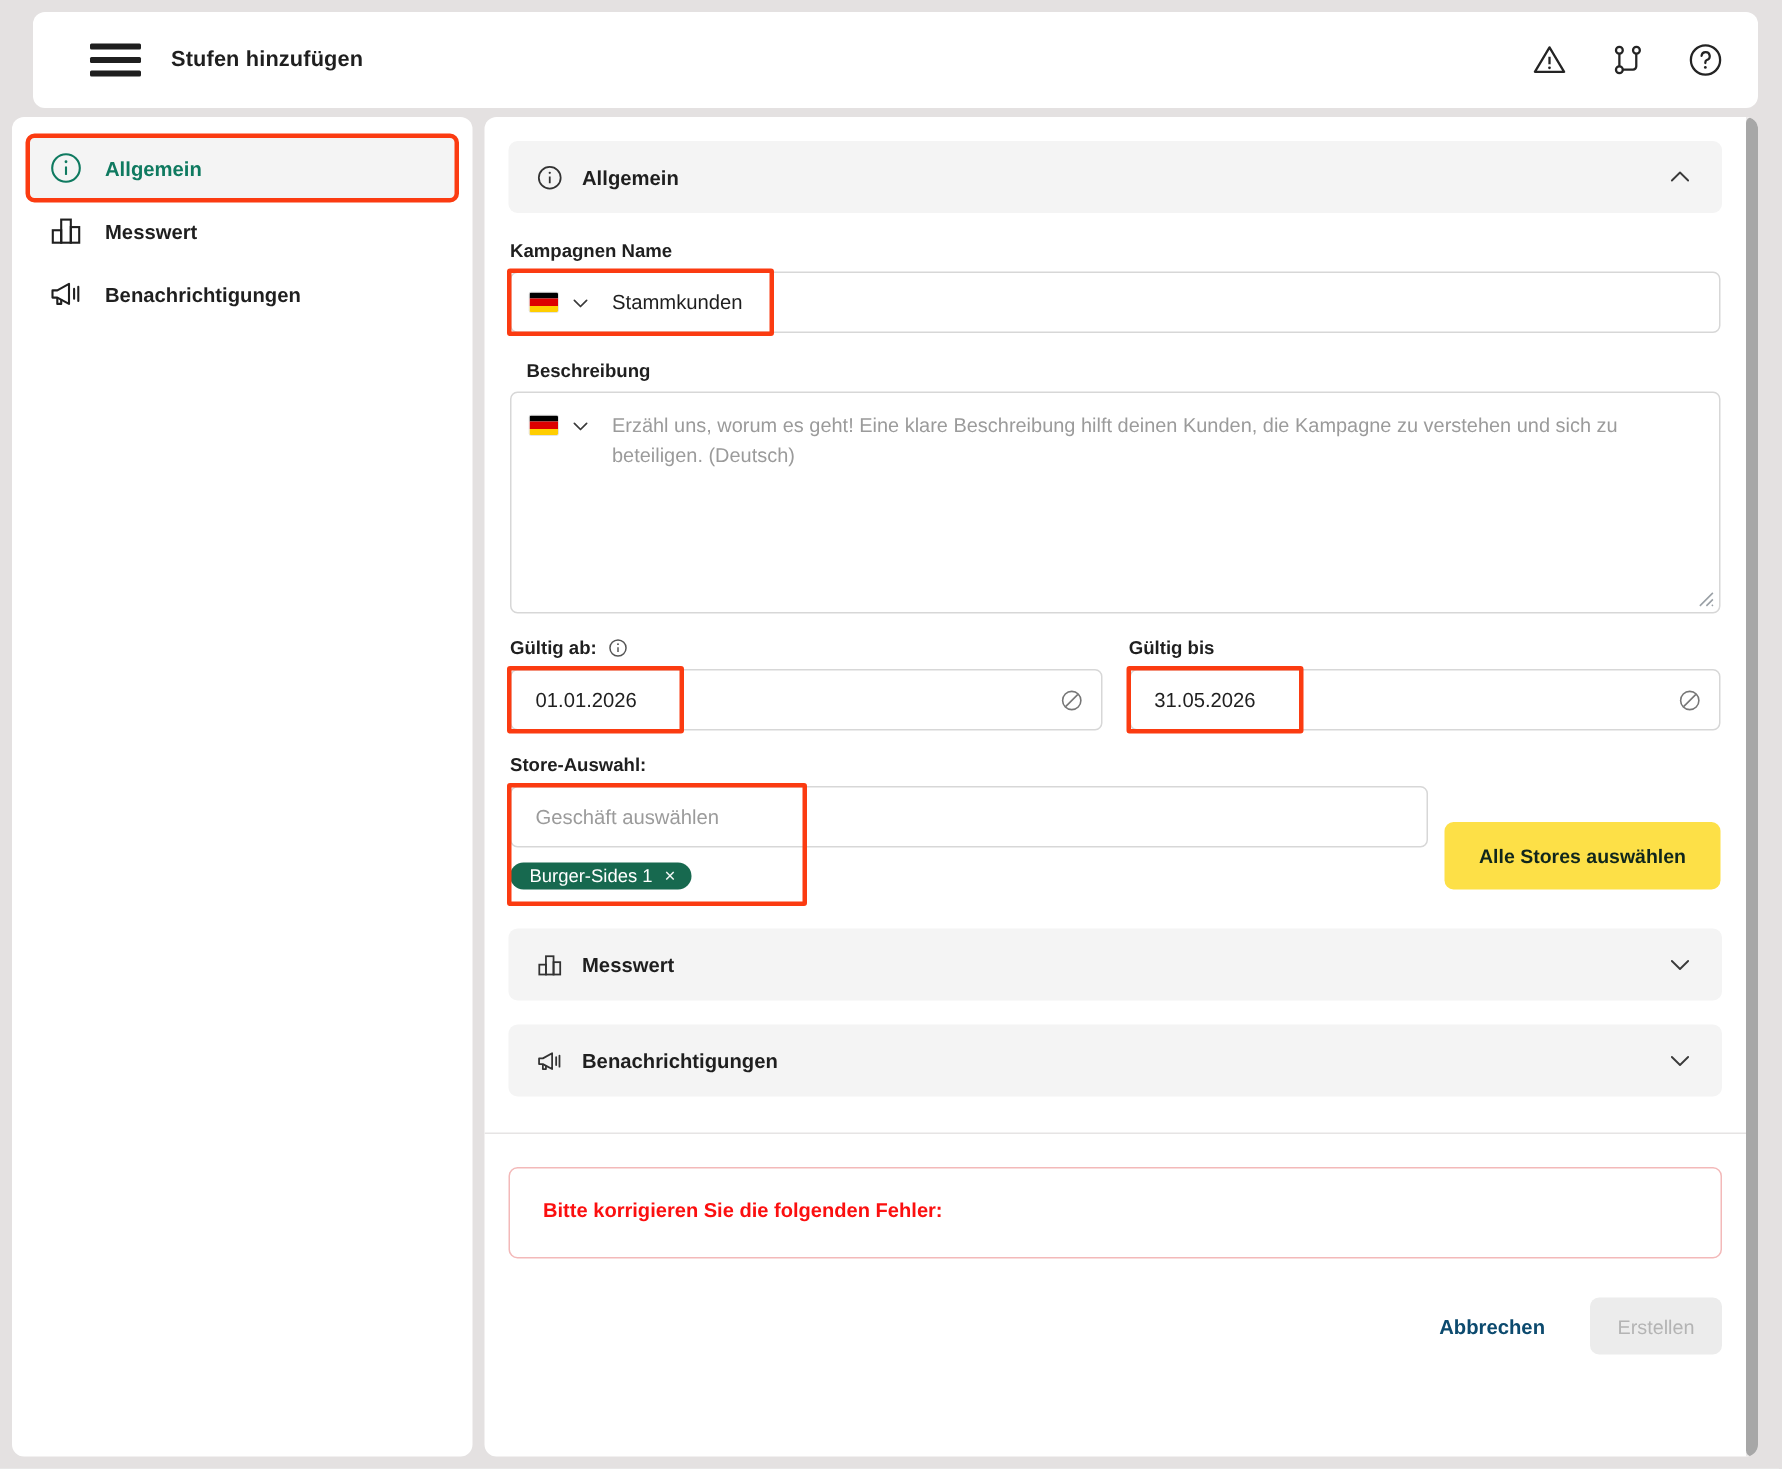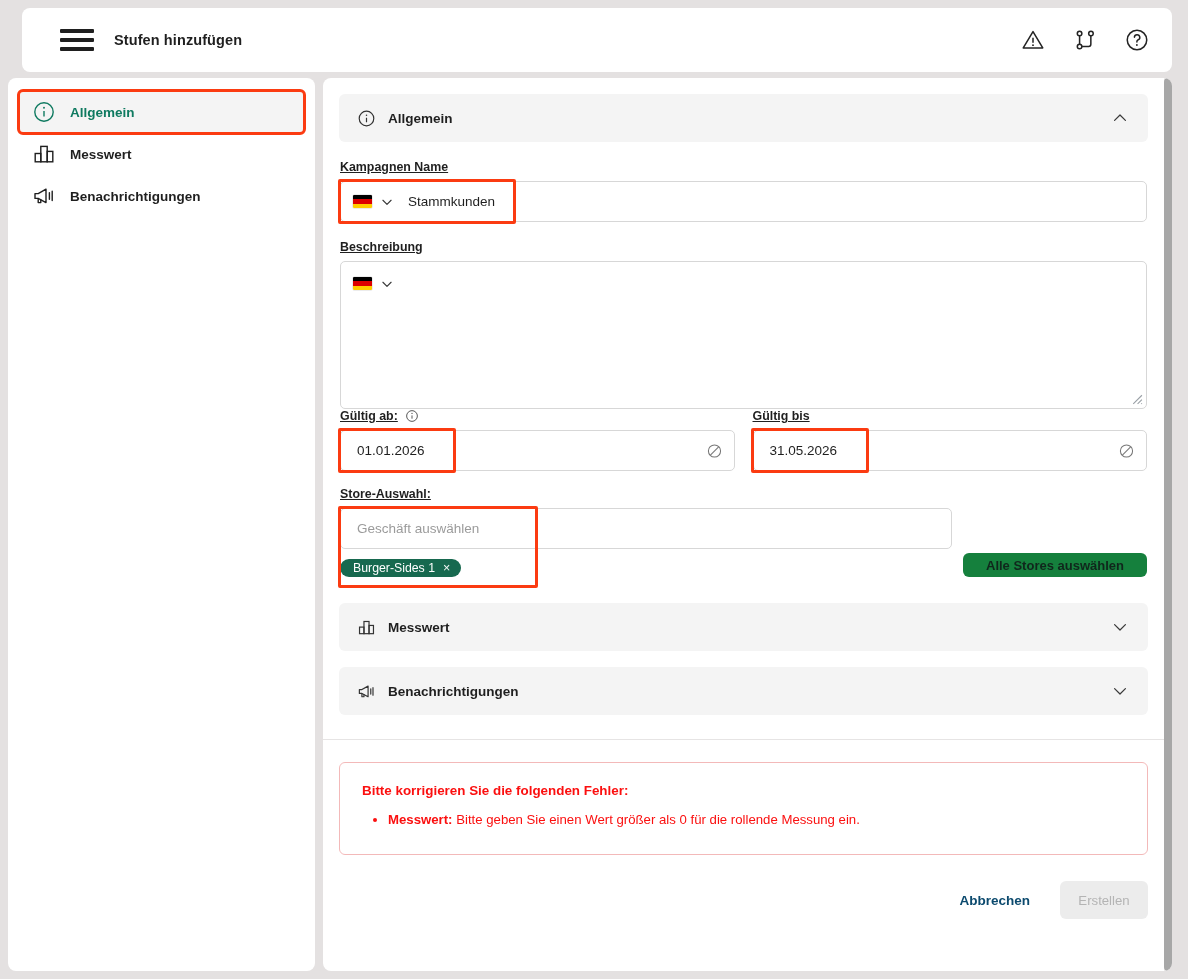--- a/index.html
+++ b/index.html
@@ -126,21 +126,21 @@
   .acc-head .aspacer { flex:1 1 auto; }
   .chev { width: 20px; height: 20px; color:#3a3a3a; }
 
   
   .form-body { padding: 18px 1px 0 1px; }
   .field-label {
     font-size: 12.4px;
     font-weight: bold;
     color: #1f1f1f;
     margin-bottom: 7px;
-    display: flex; align-items: center; gap: 7px; text-decoration: underline;
+    display: flex; align-items: center; gap: 7px;
   }
   .info-sm { width: 14px; height: 14px; color:#555; }
 
   .input-wrap { position: relative; }
   .txt-input {
     width: 100%;
     height: 41px;
     border: 1px solid #d7d7d7;
     border-radius: 5px;
     background:#fff;
@@ -188,21 +188,21 @@
     line-height: 20px;
     color: #9b9b9b;
     max-width: 730px;
   }
   .resize-grip {
     position:absolute; right:3px; bottom:3px;
     width: 13px; height: 13px;
     cursor: nwse-resize;
   }
 
-  .row2 { display:flex; gap: 18px; }
+  .row2 { display:flex; gap: 18px; margin-top: 16px; }
   .col { flex: 1 1 0; min-width: 0; }
   .date-input {
     width: 100%;
     height: 41px;
     border: 1px solid #d7d7d7;
     border-radius: 5px;
     display:flex; align-items:center;
     padding: 0 12px 0 16px;
     position: relative;
     background:#fff;
@@ -230,22 +230,22 @@
     background: #17694f;
     color:#ffffff;
     border-radius: 13px;
     padding: 0 11px 0 13px;
     font-size: 12.3px;
     margin-top: 10px;
   }
   .chip .x { font-size: 12.5px; cursor:pointer; line-height:1; opacity:.95; }
   .btn-green {
     width: 190px;
-    height: 24px;
-    background: #15803d;
+    height: 45px;
+    background: #fde047;
     border: none;
     border-radius: 6px;
     font-family: "Liberation Sans", sans-serif;
     font-size: 13px;
     font-weight: bold;
     color: #10261c;
     cursor: pointer;
   }
 
   .hl-box { position:absolute; border: 3px solid #fb3b11; border-radius: 2px; pointer-events:none; }
@@ -387,32 +387,33 @@
                 <span class="y"></span>
             </span>
             <svg class="mini-chev" viewBox="0 0 24 24" fill="none" stroke="currentColor" stroke-width="2">
               <polyline points="5,9 12,16 19,9" stroke-linecap="round" stroke-linejoin="round"></polyline>
             </svg>
             <span class="input-value">Stammkunden</span>
           </div>
           <div class="hl-box" style="left:-2px; top:-2px; width:178px; height:45px;"></div>
         </div>
 
-        <div class="field-label" style="margin-top:18px;">
+        <div class="field-label" style="margin-top:18px;margin-left:11px;">
           <span>Beschreibung</span>
         </div>
         <div class="textarea-box">
           <span class="flag">
             <span class="b"></span>
               <span class="r"></span>
               <span class="y"></span>
           </span>
           <svg class="mini-chev" style="margin-top:3px;" viewBox="0 0 24 24" fill="none" stroke="currentColor" stroke-width="2">
             <polyline points="5,9 12,16 19,9" stroke-linecap="round" stroke-linejoin="round"></polyline>
           </svg>
+          <span class="ta-text">Erzähl uns, worum es geht! Eine klare Beschreibung hilft deinen Kunden, die Kampagne zu verstehen und sich zu beteiligen. (Deutsch)</span>
           <svg class="resize-grip" viewBox="0 0 12 12">
             <path d="M11 3 3 11M11 7 7 11M11 10.4 10.4 11" stroke="#9aa0a6" stroke-width="1" fill="none"></path>
           </svg>
         </div>
 
         <div class="row2">
           <div class="col">
             <div class="field-label">
               <span>Gültig ab:</span>
               <svg class="info-sm" viewBox="0 0 24 24" fill="none" stroke="currentColor" stroke-width="1.7">
@@ -492,25 +493,20 @@
         <span class="aspacer"></span>
         <svg class="chev" viewBox="0 0 24 24" fill="none" stroke="currentColor" stroke-width="1.5">
           <polyline points="5.5,9.2 12,15.6 18.5,9.2" stroke-linecap="round" stroke-linejoin="round"></polyline>
         </svg>
       </div>
 
       <div class="divider"></div>
 
       <div class="error-panel">
         <div class="error-title">Bitte korrigieren Sie die folgenden Fehler:</div>
-        <ul class="error-list">
-          <li>
-            <b>Messwert:</b><span> Bitte geben Sie einen Wert größer als 0 für die rollende Messung ein.</span>
-          </li>
-        </ul>
       </div>
 
       <div class="footer-actions">
         <button class="btn-link">Abbrechen</button>
         <button class="btn-disabled" disabled="">Erstellen</button>
       </div>
 
     </div>
   </div>
 

